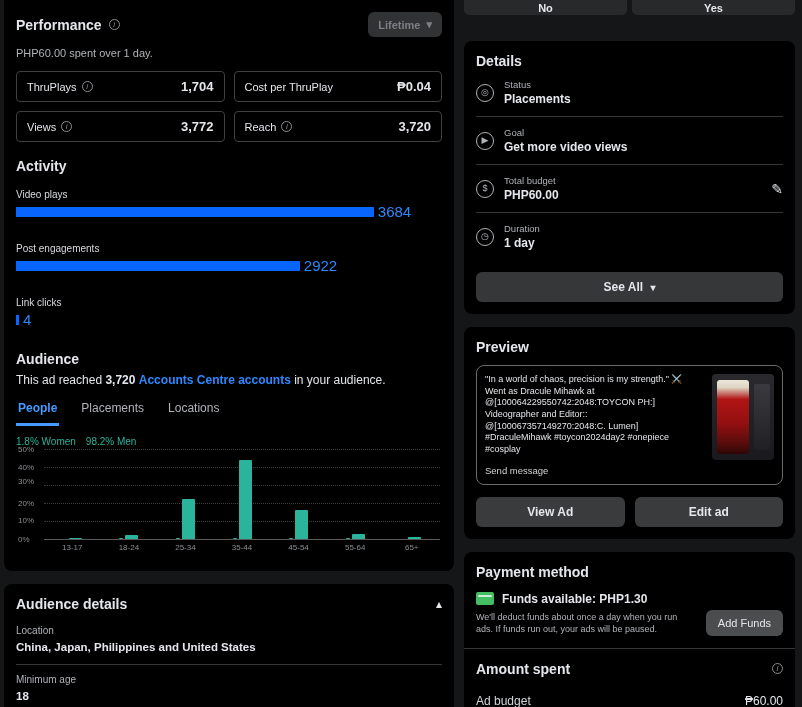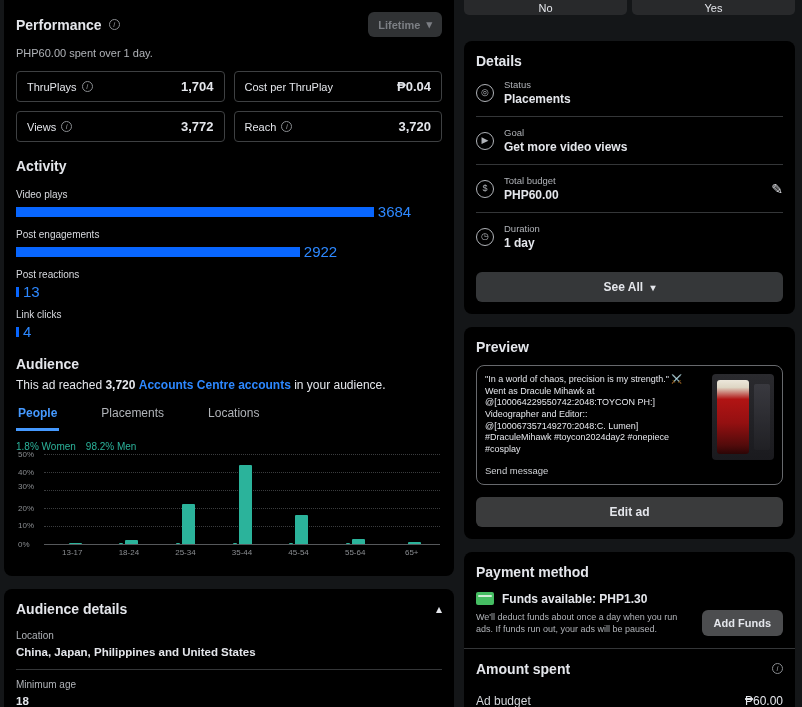--- a/index.html
+++ b/index.html
@@ -31,31 +31,31 @@
   .spend-summary{font-size:11px;color:#b0b3b8;margin:10px 0 12px}
   .metrics-grid{display:grid;grid-template-columns:1fr 1fr;gap:9px}
   .metric-card{
     background:#000;border:1px solid #3e4042;border-radius:4px;height:31px;
     display:flex;align-items:center;gap:5px;padding:0 10px;
   }
   .metric-label{font-size:11px;color:#e4e6eb}
   .metric-value{margin-left:auto;font-size:13px;font-weight:bold}
   
   .activity-title{margin:16px 0 15px}
-  .act-row{margin-bottom:9px}
+  .act-row{margin-bottom:23px}
   .act-label{font-size:10px;color:#d8dadf;margin-bottom:3px}
   .act-bar-wrap{display:flex;align-items:center;gap:4px}
   .act-bar{height:10px;background:#0866ff}
   .act-value{font-size:15px;color:#2d88ff}
   
   .audience-title{margin:16px 0 6px}
   .reach-line{font-size:12px;margin:4px 0 2px;color:#e4e6eb}
   .reach-value{font-weight:bold}
   .reach-link{color:#2d88ff;font-weight:bold;cursor:pointer}
-  .tabs{display:flex;gap:40px;margin-top:10px}
+  .tabs{display:flex;gap:20px;margin-top:10px}
   .tab{font-size:12px;color:#b0b3b8;padding:4px 2px 8px;cursor:pointer;border-bottom:3px solid transparent}
   .tab.active{color:#4599ff;font-weight:bold;border-bottom-color:#4599ff}
   .gender{font-size:10px;color:#2bb39b;margin:10px 0 2px;display:flex;gap:10px}
   .chart{position:relative;height:110px;margin-top:2px}
   .gridline{position:absolute;left:28px;right:2px;height:0;border-top:1px dotted #3a3c3e}
   .gridline.axis{border-top:1px solid #56585b}
   .ytick{position:absolute;left:2px;width:24px;font-size:8px;color:#8a8d91}
   .cats{position:absolute;left:28px;right:2px;top:0;height:90px;display:flex;align-items:flex-end}
   .cat{flex:1;display:flex;align-items:flex-end;justify-content:center;gap:2px;height:100%}
   .bar{border-radius:1px 1px 0 0}
@@ -67,21 +67,21 @@
   .ad-header{display:flex;justify-content:space-between;align-items:center;margin-bottom:4px}
   .collapse-btn{background:none;border:none;color:#e4e6eb;font-size:12px;cursor:pointer;font-family:inherit}
   .ad-row{padding:9px 0;border-bottom:1px solid #343638}
   .ad-row:last-child{border-bottom:none}
   .ad-label{font-size:10px;color:#b0b3b8;margin-bottom:3px}
   .ad-value{font-size:11.5px;font-weight:bold;line-height:1.4;color:#e4e6eb}
   
   .confirm-row{display:flex;gap:5px;margin-bottom:26px}
   .confirm-btn{
     flex:1;height:15px;background:#28292b;border:none;border-radius:0 0 5px 5px;
-    color:#e4e6eb;font-size:11px;font-weight:normal;font-family:inherit;
+    color:#e4e6eb;font-size:11px;font-weight:bold;font-family:inherit;
     display:flex;align-items:center;justify-content:center;cursor:pointer;
   }
   
   .d-row{display:flex;align-items:center;gap:10px;padding:10px 0;border-bottom:1px solid #343638}
   .d-row.last{border-bottom:none}
   .d-icon{
     width:18px;height:18px;border:1.5px solid #b0b3b8;border-radius:50%;color:#b0b3b8;
     font-size:9px;display:flex;align-items:center;justify-content:center;flex-shrink:0;line-height:1;
   }
   .d-label{font-size:9.5px;color:#b0b3b8}
@@ -114,21 +114,21 @@
     font-weight:bold;font-size:12px;padding:8px 0;font-family:inherit;cursor:pointer;
   }
   
   .funds-row{display:flex;align-items:center;gap:8px;margin-top:12px}
   .card-icon{width:18px;height:13px;background:#45bd62;border-radius:2px;position:relative;flex-shrink:0}
   .card-icon::after{content:"";position:absolute;left:2px;top:3px;right:2px;height:2px;background:rgba(255,255,255,.75);border-radius:1px}
   .funds-text{font-size:12px;font-weight:bold}
   .pay-note-row{display:flex;align-items:center;gap:12px;margin-top:4px}
   .pay-note{flex:1;font-size:9px;color:#b0b3b8;line-height:1.35}
   .add-funds{
-    background:#4c4d4f;border:none;border-radius:6px;color:#e4e6eb;font-weight:bold;
+    background:#4c4d4f;border:none;border-radius:6px;color:#e4e6eb;font-weight:normal;
     font-size:11px;padding:7px 12px;font-family:inherit;white-space:nowrap;cursor:pointer;
   }
   .sec-divider{border-top:1px solid #343638;margin:12px -12px}
   .amount-header{display:flex;justify-content:space-between;align-items:center}
   .as-rows{margin-top:12px}
   .as-row{display:flex;justify-content:space-between;font-size:12px;padding:5px 0;color:#d4d6da}
   .as-row .val{color:#e4e6eb}
 </style>
 </head>
 <body>
@@ -178,27 +178,20 @@
           <div class="act-bar-wrap">
             <div class="act-bar" style="background: rgb(8, 102, 255); width: 84%;"></div>
             <span class="act-value">3684</span>
           </div>
         </div>
         <div class="act-row">
           <div class="act-label">Post engagements</div>
           <div class="act-bar-wrap">
             <div class="act-bar" style="background: rgb(8, 102, 255); width: 66.6254%;"></div>
             <span class="act-value">2922</span>
-          </div>
-        </div>
-        <div class="act-row">
-          <div class="act-label">Post reactions</div>
-          <div class="act-bar-wrap">
-            <div class="act-bar" style="background: rgb(8, 102, 255); width: 0.7%;"></div>
-            <span class="act-value">13</span>
           </div>
         </div>
         <div class="act-row">
           <div class="act-label">Link clicks</div>
           <div class="act-bar-wrap">
             <div class="act-bar" style="background: rgb(8, 102, 255); width: 0.7%;"></div>
             <span class="act-value">4</span>
           </div>
         </div>
       </div>
@@ -347,20 +340,21 @@
     <section class="card">
       <h3 class="section-title">Preview</h3>
       <div class="preview-box">
         <div class="preview-text-col" style="flex:1">
           <div class="preview-text">"In a world of chaos, precision is my strength." ⚔️ Went as Dracule Mihawk at @[100064229550742:2048:TOYCON PH:] Videographer and Editor:: @[100067357149270:2048:C. Lumen] #DraculeMihawk #toycon2024day2 #onepiece #cosplay</div>
           <div class="send-message">Send message</div>
         </div>
         <div class="thumb"></div>
       </div>
       <div class="preview-actions">
+        <button>View Ad</button>
         <button>Edit ad</button>
       </div>
     </section>
 
     <section class="card">
       <h3 class="section-title">Payment method</h3>
       <div class="funds-row">
         <span class="card-icon"></span>
         <span class="funds-text">Funds available: PHP1.30</span>
       </div>

